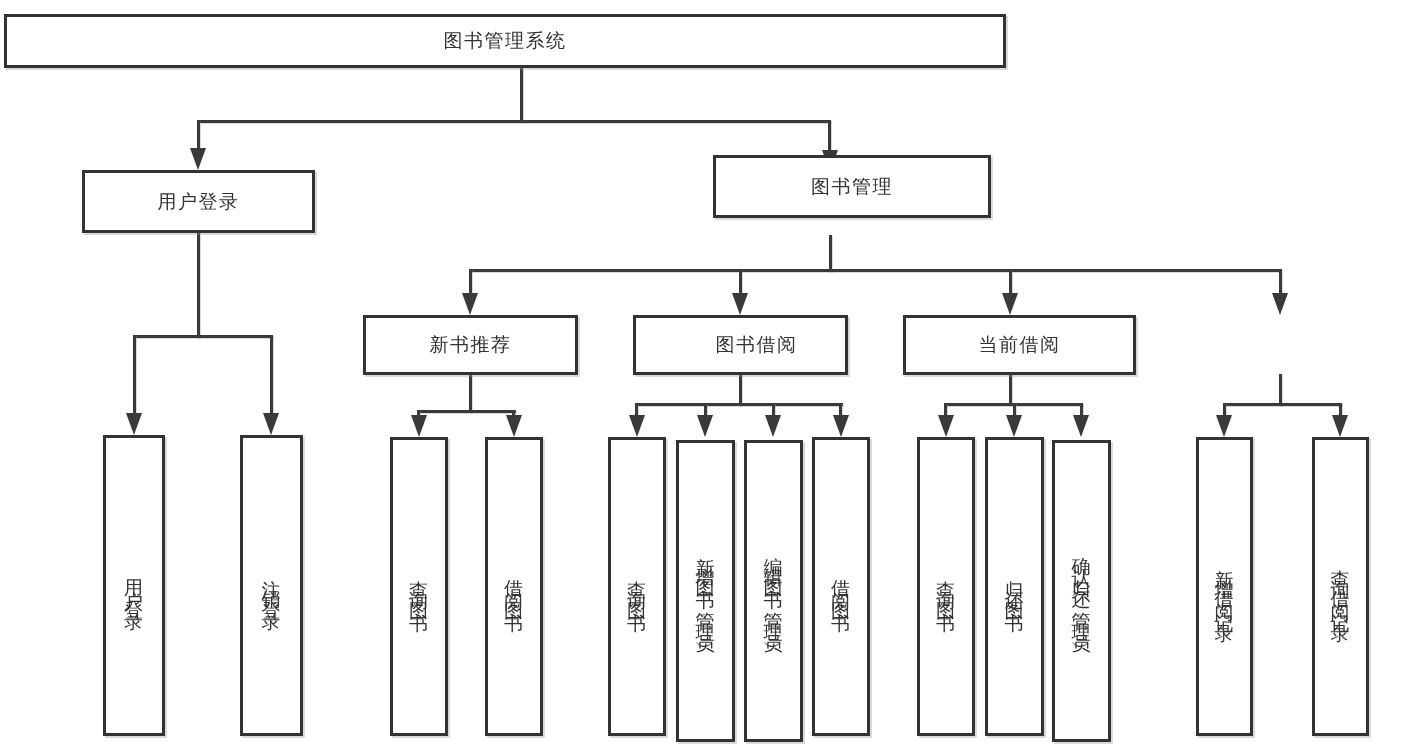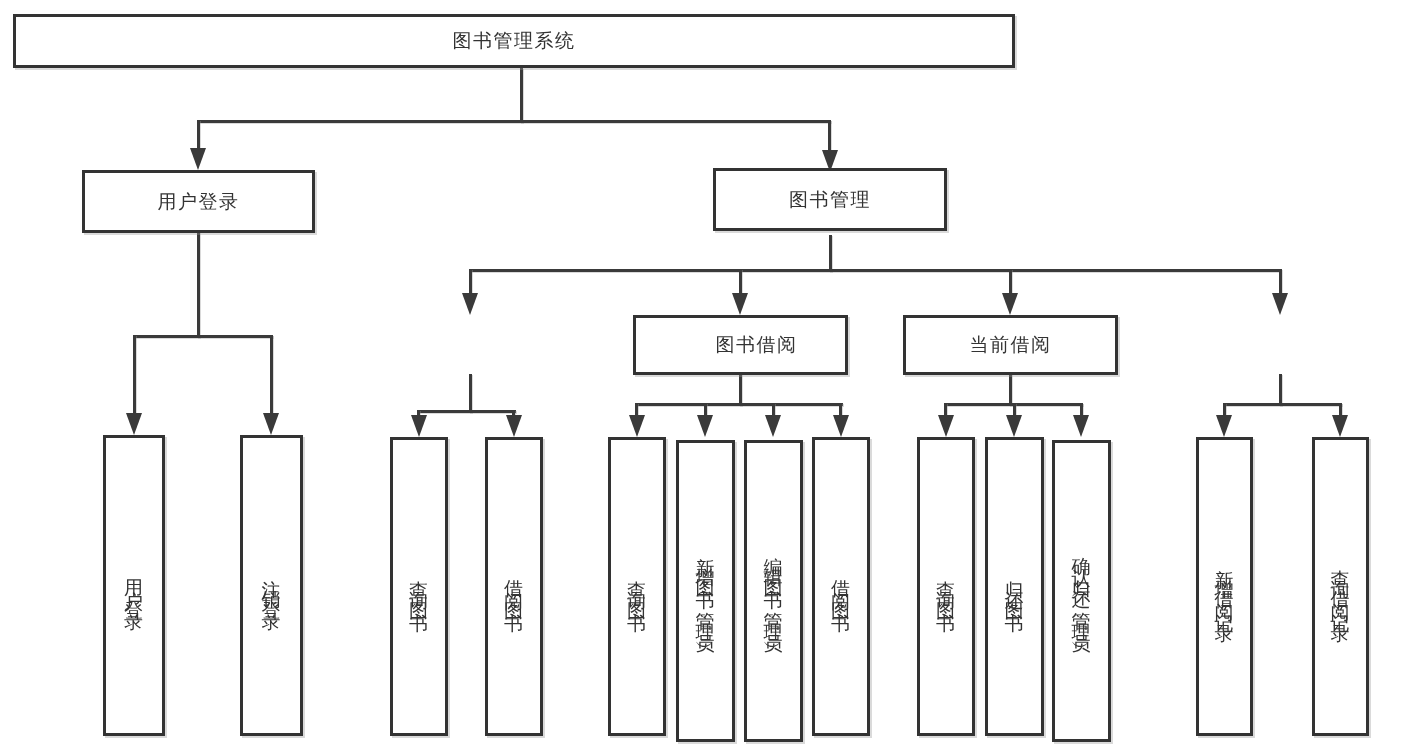--- a/index.html
+++ b/index.html
@@ -85,27 +85,28 @@
   <div class="ln" style="left:1080px;top:403px;width:3px;height:15px;"></div>
   <div class="tri" style="left:1073px;top:415px;"></div>
 
   <div class="ln" style="left:1279px;top:374px;width:3px;height:32px;"></div>
   <div class="ln" style="left:1223px;top:403px;width:119px;height:3px;"></div>
   <div class="ln" style="left:1223px;top:403px;width:3px;height:15px;"></div>
   <div class="tri" style="left:1216px;top:415px;"></div>
   <div class="ln" style="left:1339px;top:403px;width:3px;height:15px;"></div>
   <div class="tri" style="left:1332px;top:415px;"></div>
 
-  <div class="box h" style="left:13px;top:14px;width:1002px;height:54px;">图书管理系统</div>
+  <div class="box h" style="left:4px;top:14px;width:1002px;height:54px;">图书管理系统</div>
 
   <div class="box h" style="left:82px;top:170px;width:233px;height:63px;">用户登录</div>
-  <div class="box h" style="left:713px;top:168px;width:234px;height:63px;">图书管理</div>
+  <div class="box h" style="left:713px;top:155px;width:278px;height:63px;">图书管理</div>
 
+  <div class="box h" style="left:363px;top:315px;width:215px;height:60px;">新书推荐</div>
   <div class="box h" style="left:633px;top:315px;width:215px;height:60px;padding-left:32px;">图书借阅</div>
-  <div class="box h" style="left:903px;top:315px;width:215px;height:60px;">当前借阅</div>
+  <div class="box h" style="left:903px;top:315px;width:233px;height:60px;">当前借阅</div>
 
   <div class="box v" style="left:103px;top:435px;width:62px;height:301px;">
     <span>用户登录</span>
     </div>
   <div class="box v" style="left:240px;top:435px;width:63px;height:301px;">
     <span>注销登录</span>
     </div>
 
   <div class="box v" style="left:390px;top:437px;width:58px;height:299px;">
     <span>查询图书</span>

